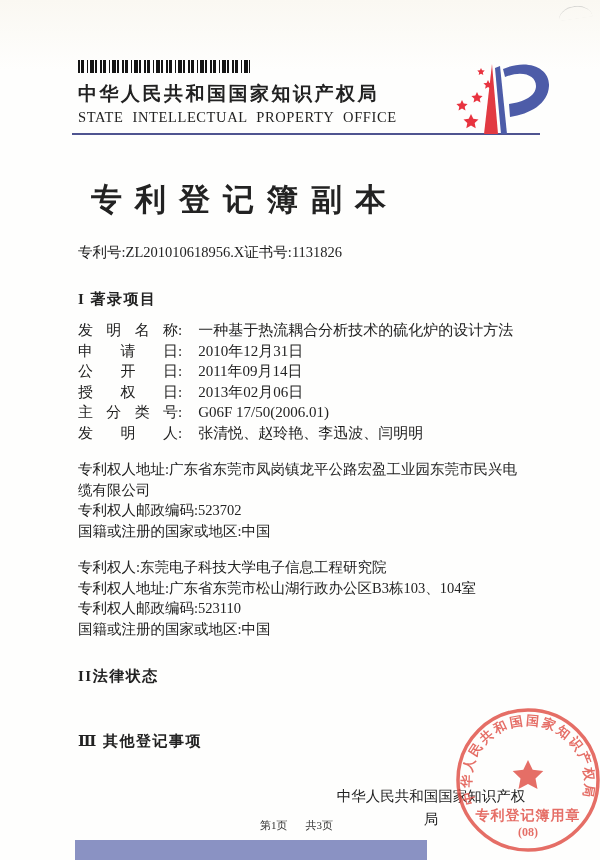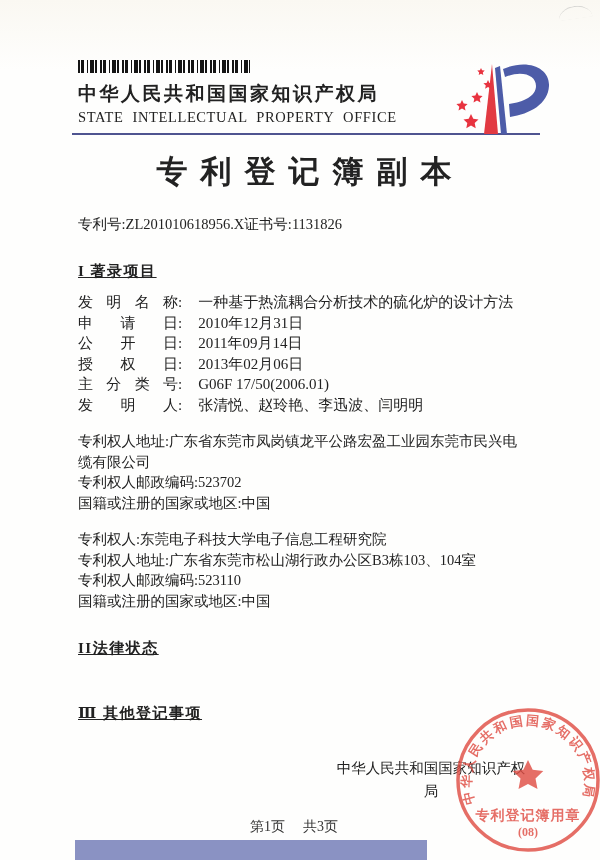--- a/index.html
+++ b/index.html
@@ -34,30 +34,30 @@
 
   
   .corner-curl{
     position:absolute;right:8px;top:6px;width:34px;height:12px;
     border-top:1px solid #c8c8c6;border-radius:50% 50% 0 0/100% 100% 0 0;
     transform:rotate(-8deg);opacity:.7;
   }
 
   
   .doc-title{
-    margin-top:16px;text-align:center;font-size:31px;font-weight:bold;
+    margin-top:44px;text-align:left;font-size:31px;font-weight:bold;
     letter-spacing:13px;padding-left:13px;white-space:nowrap;
   }
 
   
   .numbers-row{margin-top:22px;display:flex;font-size:14.5px;}
   .numbers-row .cert{padding-right:26px;}
 
   
-  .sec-heading{margin-top:28px;font-size:15px;font-weight:bold;letter-spacing:1.5px;text-decoration:underline;}
+  .sec-heading{margin-top:28px;font-size:15px;font-weight:bold;letter-spacing:1.5px;}
   .fields{margin-top:11px;font-size:15px;}
   .frow{line-height:20.5px;white-space:nowrap;}
   .flabel{
     display:inline-block;width:100px;
     text-align:justify;text-align-last:justify;
     vertical-align:bottom;
   }
   .fvalue{margin-left:16px;}
 
   .patentee{margin-top:16px;font-size:14.5px;line-height:20.5px;}
@@ -67,21 +67,21 @@
 
   .sec3-heading{margin-top:46px;}
 
   
   .signoff{margin-top:34px;margin-left:257px;width:192px;text-align:center;font-size:14.5px;line-height:23px;}
 
   
   .seal{position:absolute;left:452px;top:704px;width:152px;height:152px;opacity:.82;}
 
   
-  .footer{position:absolute;left:250px;top:818px;font-size:14px;color:#333;}
+  .footer{position:absolute;left:260px;top:818px;font-size:11px;color:#333;}
   .footer .total{margin-left:18px;}
 
   .bottom-bar{position:absolute;left:75px;top:840px;width:352px;height:20px;background:#8a92c3;}
 </style>
 </head>
 <body>
 
 <div class="page">
 
   <div class="corner-curl"></div>

